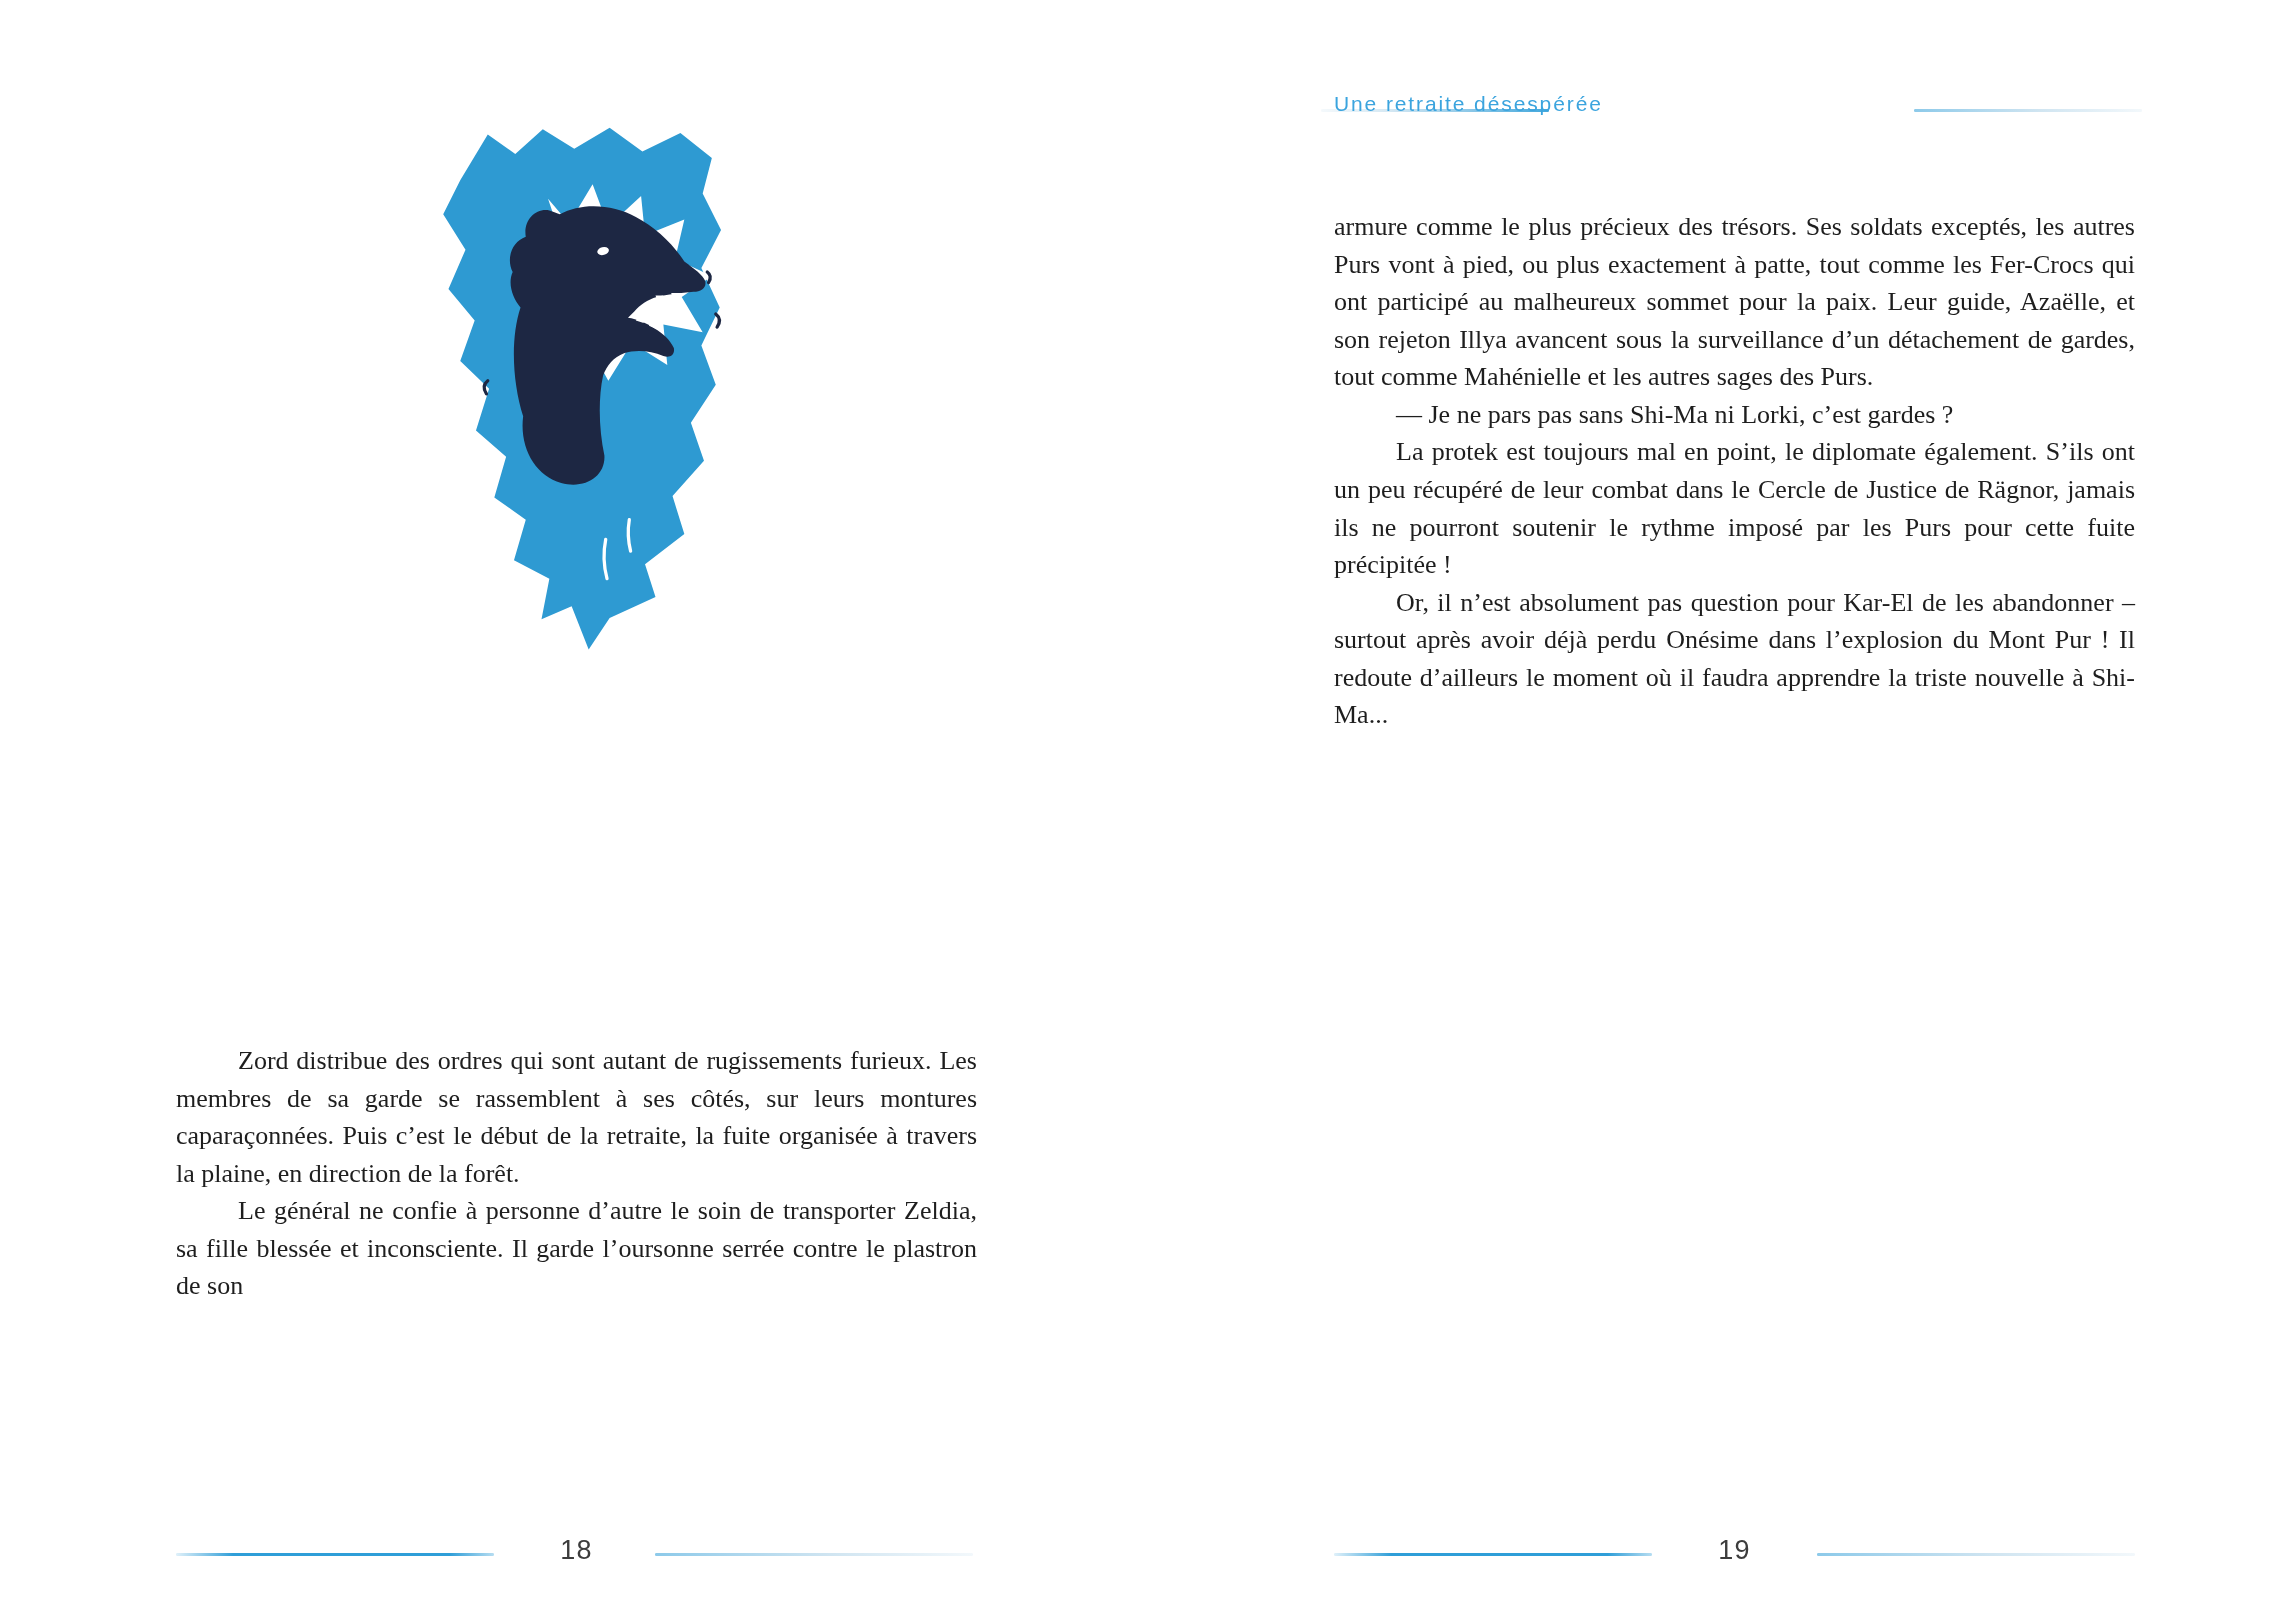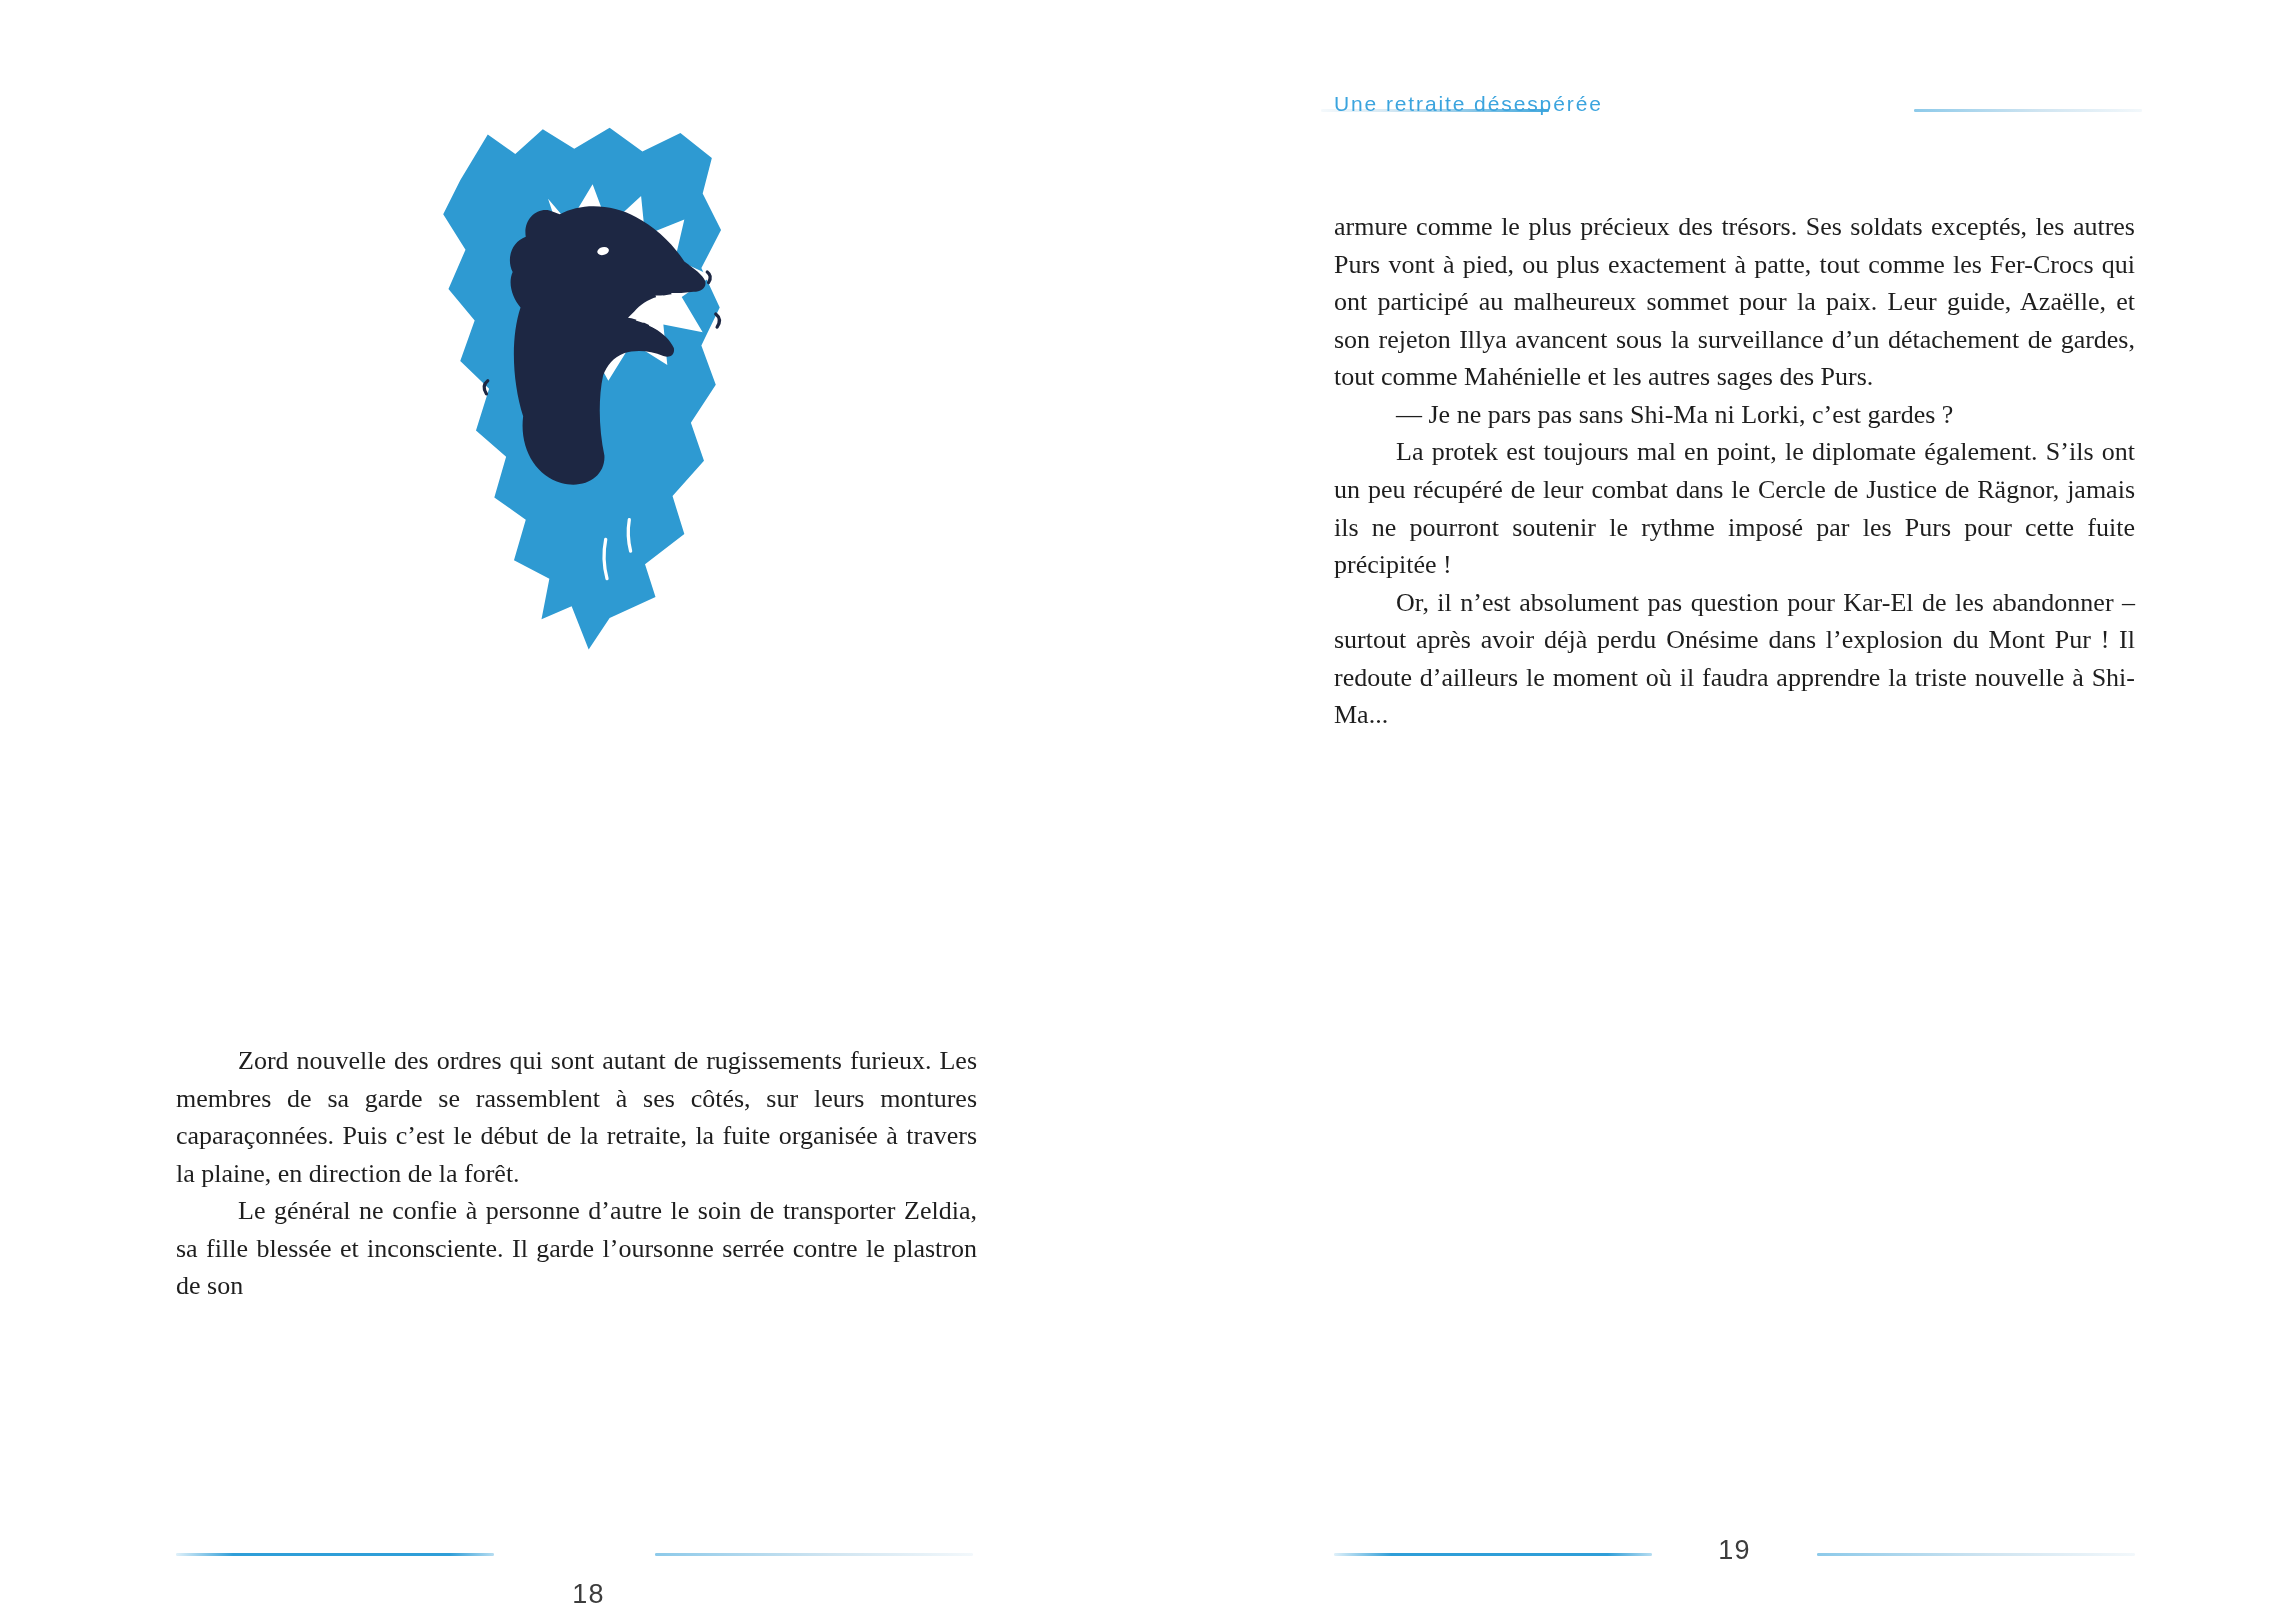--- a/index.html
+++ b/index.html
@@ -68,21 +68,21 @@
   .page-number{
     position:absolute;
     width:801px;
     top:1535px;
     text-align:center;
     font-family:"Liberation Sans", sans-serif;
     font-size:27px;
     letter-spacing:0.05em;
     color:#3c3c3c;
   }
-  .pn-left{ left:188px;margin-top:44px; }
+  .pn-left{ left:176px; }
   .pn-right{ left:1334px; }
   .ft-l1{ left:176px;  top:1553px; width:318px; }
   .ft-l2{ left:655px; top:1553px; width:318px; }
   .ft-r1{ left:1334px; top:1553px; width:318px; }
   .ft-r2{ left:1817px; top:1553px; width:318px; }
 </style>
 </head>
 <body>
 
 <div class="spread">
@@ -133,21 +133,21 @@
       <path d="M455,232 q8,6 2,16" stroke="#1d2743" stroke-width="5" fill="none" stroke-linecap="round"></path>
       <path d="M120,398 q-10,8 -2,20" stroke="#1d2743" stroke-width="5" fill="none" stroke-linecap="round"></path>
 
       <path d="M300,640 q-6,30 2,60" stroke="#ffffff" stroke-width="5" fill="none" stroke-linecap="round"></path>
       <path d="M336,610 q-4,24 2,48" stroke="#ffffff" stroke-width="5" fill="none" stroke-linecap="round"></path>
     </svg>
   </div>
 
 
   <div class="body-text body-left">
-    <p class="indent">Zord nouvelle des ordres qui sont autant de rugissements furieux. Les membres de sa garde se rassemblent à ses côtés, sur leurs montures caparaçonnées. Puis c’est le début de la retraite, la fuite organisée à travers la plaine, en direction de la forêt.</p>
+    <p class="indent">Zord distribue des ordres qui sont autant de rugissements furieux. Les membres de sa garde se rassemblent à ses côtés, sur leurs montures caparaçonnées. Puis c’est le début de la retraite, la fuite organisée à travers la plaine, en direction de la forêt.</p>
     <p class="indent">Le général ne confie à personne d’autre le soin de transporter Zeldia, sa fille blessée et inconsciente. Il garde l’oursonne serrée contre le plastron de son</p>
   </div>
 
   <div class="rule solid ft-l1"></div>
   <div class="page-number pn-left">18</div>
   <div class="rule faint-right ft-l2"></div>
 
   <div class="rule faint-left hdr-rule-left"></div>
   <div class="running-header">Une retraite désespérée</div>
   <div class="rule faint-right hdr-rule-right"></div>

